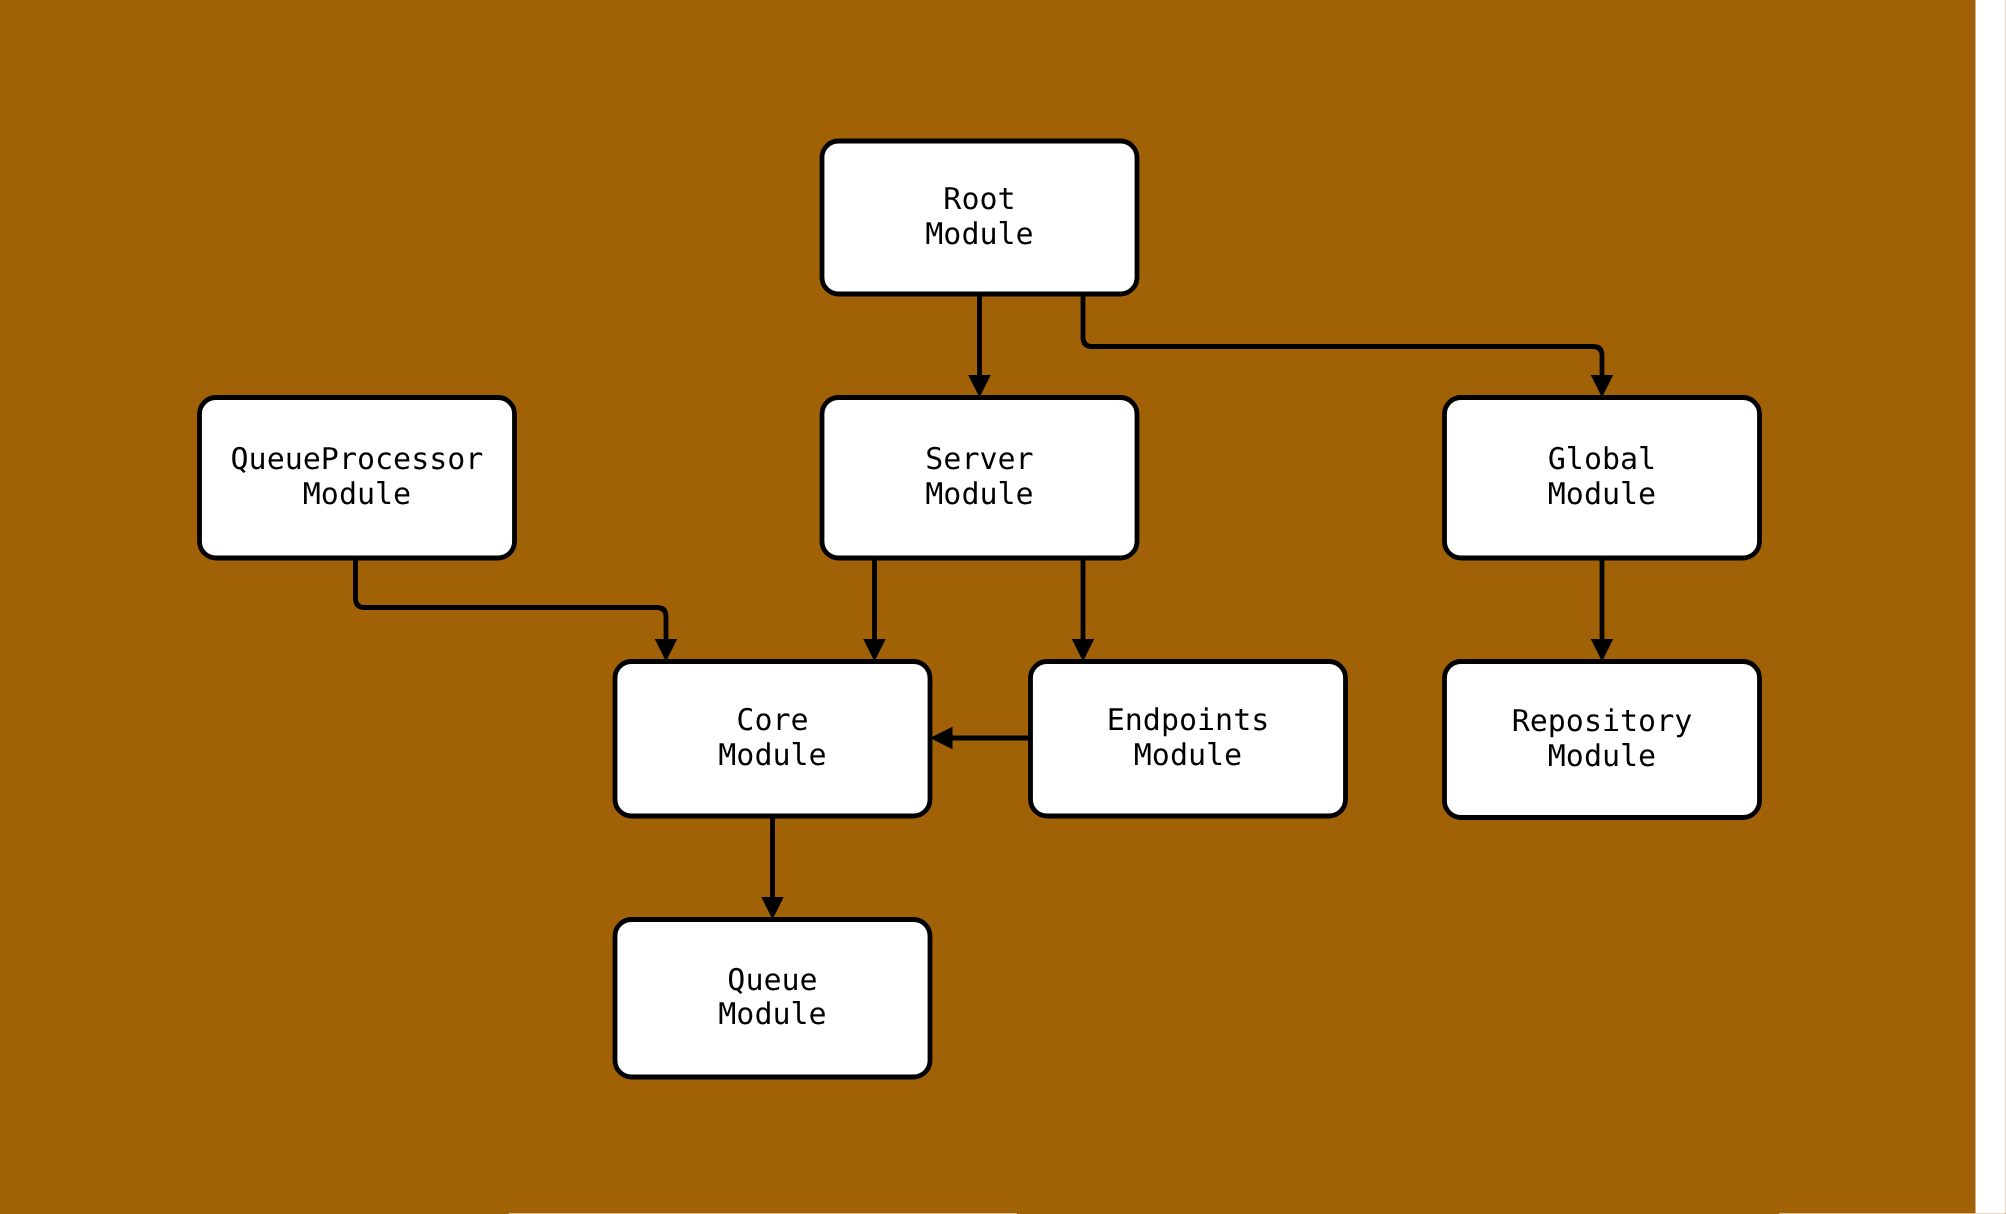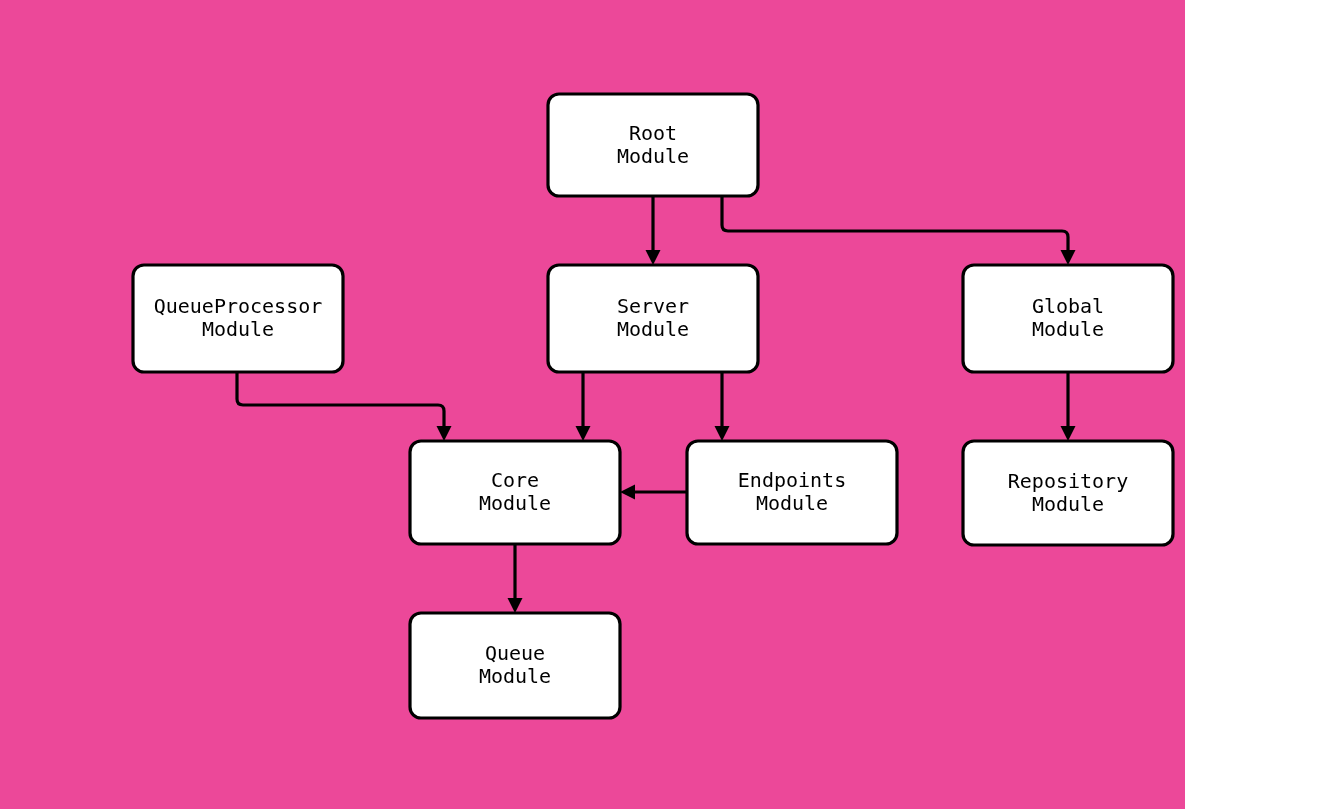--- a/index.html
+++ b/index.html
@@ -8,23 +8,23 @@
     background: #ffffff;
   }
   body {
     width: 1337px;
     height: 809px;
     overflow: hidden;
     font-family: "DejaVu Sans Mono", "Liberation Mono", monospace;
   }
   #diagram-root {
     position: relative;
-    width: 1185px;
+    width: 1317px;
     height: 809px;
-    background: #ec4899;
+    background: #a16207;
   }
   svg#graph {
     position: absolute;
     top: 0;
     left: 0;
     width: 1337px;
     height: 809px;
     display: block;
   }
   .node-box {

